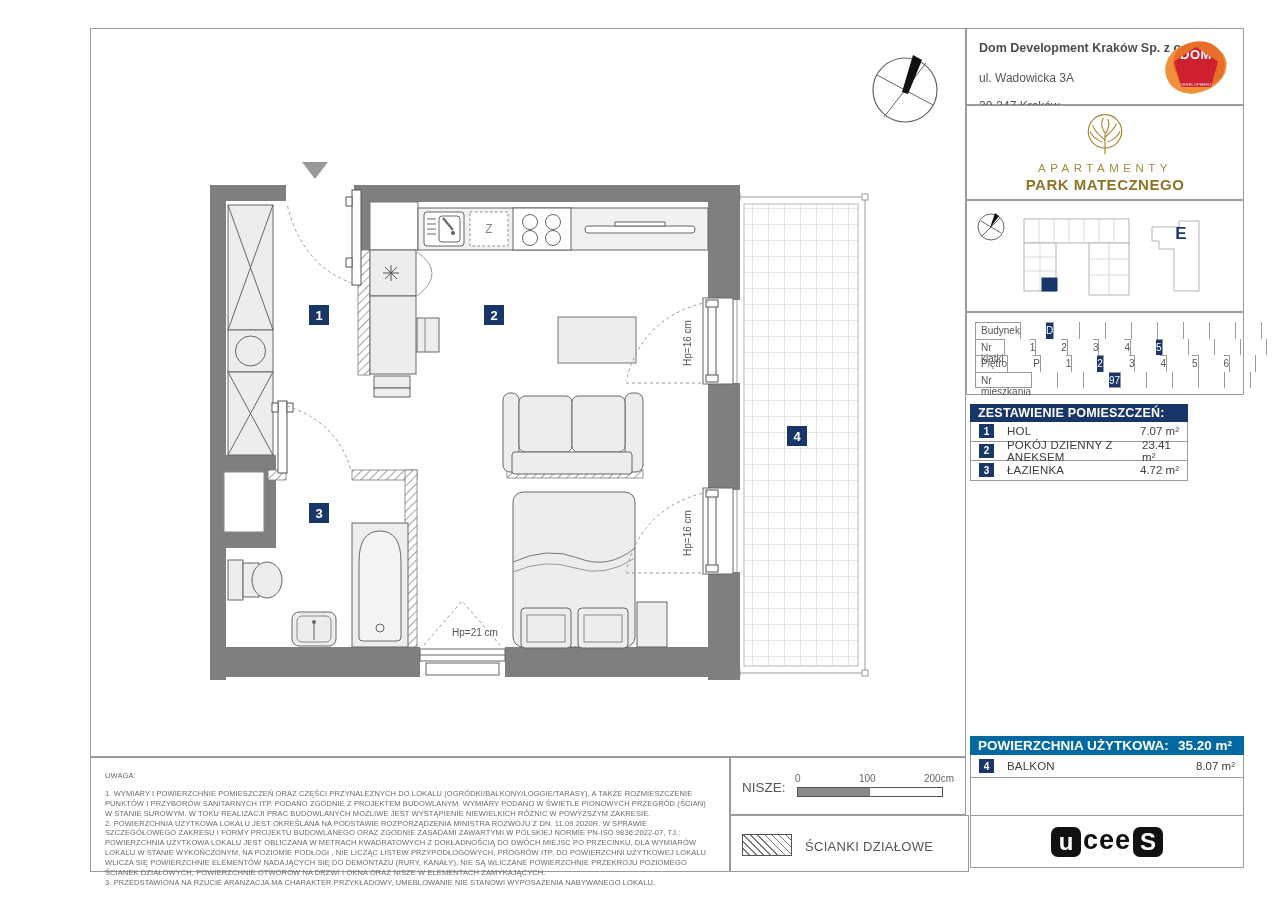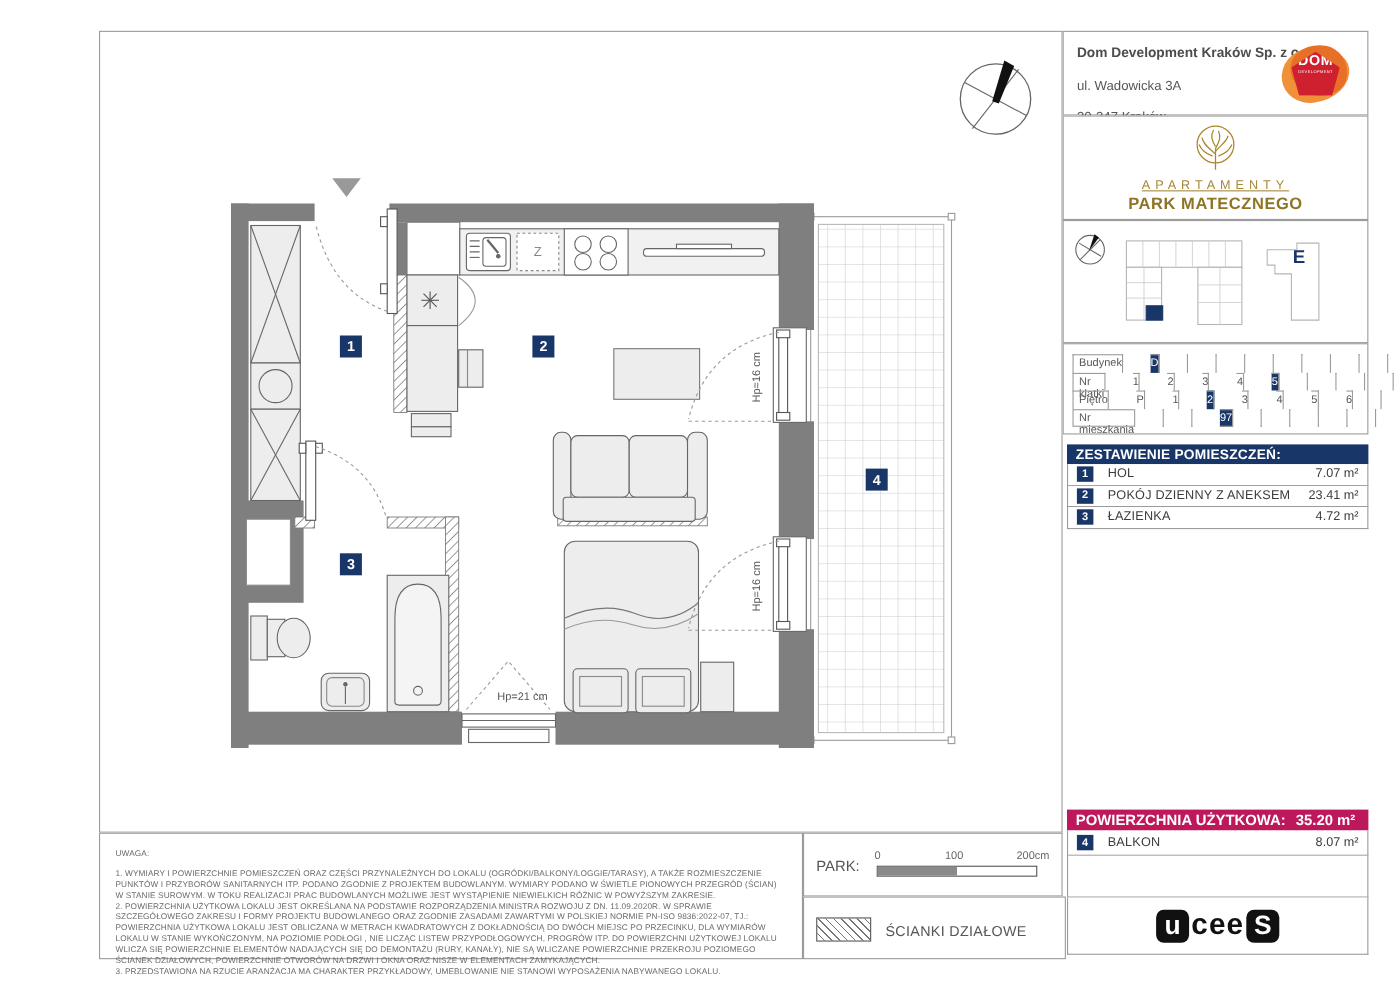--- a/index.html
+++ b/index.html
@@ -12,51 +12,51 @@
   .company { left:966px; top:28px; width:278px; height:77px; padding:11px 12px; }
   .company .cname { font-size:12.5px; font-weight:bold; color:#4d4d4d; line-height:1.4; }
   .company .cline { font-size:12px; color:#565656; line-height:1.4;margin-top:12px; }
   .domlogo { position:absolute; right:14px; top:12px; width:66px; height:54px; }
   .domlogo .blob { position:absolute; left:2px; top:2px; width:62px; height:50px;
      background:#f0913a; border-radius:46% 54% 58% 42% / 52% 46% 54% 48%; transform:rotate(-7deg); }
   .domlogo .blob2 { position:absolute; left:10px; top:0px; width:52px; height:46px;
      background:#e86f28; border-radius:55% 45% 50% 50% / 48% 55% 45% 52%; transform:rotate(9deg); }
   .domlogo .pent { position:absolute; left:11px; top:6px; width:44px; height:40px; background:#cf2030;
      clip-path:polygon(50% 0,100% 36%,84% 100%,16% 100%,0 36%); display:flex; flex-direction:column;
-     align-items:center; justify-content:flex-start; }
+     align-items:center; justify-content:space-between; }
   .domlogo .pent .t1 { color:#fff; font-weight:bold; font-size:13px; letter-spacing:.5px; }
   .domlogo .pent .t2 { color:#fff; font-size:3.6px; letter-spacing:.4px; margin-top:1px; }
 
   .brand { left:966px; top:105px; width:278px; height:95px; text-align:center; padding-top:6px; }
-  .brand .ap { font-size:11.5px; letter-spacing:4.5px; color:#a5893d; margin-top:2px;text-decoration:underline; }
+  .brand .ap { font-size:11.5px; letter-spacing:4.5px; color:#a5893d; margin-top:2px; }
   .brand .pm { font-size:15px; font-weight:bold; letter-spacing:.5px; color:#8f7426; margin-top:2px; }
 
   .sitebox { left:966px; top:200px; width:278px; height:112px; }
 
   .tablebox { left:966px; top:312px; width:278px; height:83px; padding:9px 7px 0 8px; }
   .ut-row { display:flex; height:16.5px;gap:25px; }
   .ut-label { width:86px; border:1px solid #9b9b9b; border-bottom:none; font-size:10px; color:#565656;
               padding:2px 0 0 5px; }
   .ut-row:last-child .ut-label, .ut-row:last-child .ut-cell { border-bottom:1px solid #9b9b9b; }
   .ut-cell { width:14.7px; border:1px solid #9b9b9b; border-left:none; border-bottom:none; font-size:10px;
              color:#565656; text-align:center; padding-top:2px; }
   .ut-cell.sel { background:#183668; color:#fff; }
 
-  .roomsbox { position:absolute; left:970px; top:404px; width:274px;text-align:right; }
+  .roomsbox { position:absolute; left:970px; top:404px; width:218px; }
   .navybar { background:#183668; color:#fff; font-weight:bold; font-size:12.5px; height:18px;
              display:flex; align-items:center; padding-left:8px; letter-spacing:.2px; }
   .room-row { display:flex; align-items:center; height:19.5px; border:1px solid #9b9b9b; border-top:none;
               background:#fff; padding:0 8px 0 8px; }
   .rbadge { width:15px; height:14px; background:#183668; color:#fff; font-size:10px; font-weight:bold;
             display:flex; align-items:center; justify-content:center; flex:0 0 auto; }
   .rname { font-size:11.5px; color:#3d3d3d; margin-left:13px; letter-spacing:.2px; }
   .rarea { font-size:11.5px; color:#3d3d3d; margin-left:auto; }
 
   .areabox { position:absolute; left:970px; top:736px; width:274px; }
-  .areabar { background:#be185d; color:#fff; height:19px; display:flex; align-items:center;
+  .areabar { background:#0369a1; color:#fff; height:19px; display:flex; align-items:center;
              font-weight:bold; font-size:13.5px; padding:0 12px 0 8px; }
   .areabar .aval { margin-left:auto; }
   .balkrow { display:flex; align-items:center; height:23px; border:1px solid #9b9b9b; border-top:none;
              padding:0 8px; background:#fff; }
   .emptyrow { height:38px; border:1px solid #9b9b9b; border-top:none; background:#fff; }
   .logorow { height:52px; border:1px solid #9b9b9b; border-top:none; background:#fff;
              display:flex; align-items:center; justify-content:center; }
   .ucees { display:flex; align-items:center; font-weight:bold; }
   .ucees .ub { background:#111; color:#fff; border-radius:7px; width:30px; height:30px; font-size:24px;
                display:flex; align-items:center; justify-content:center; }
@@ -460,21 +460,21 @@
   </div>
 
   <div class="box notesbox">
     <p class="ntitle">UWAGA:</p>
     <p>1. WYMIARY I POWIERZCHNIE POMIESZCZEŃ ORAZ CZĘŚCI PRZYNALEŻNYCH DO LOKALU (OGRÓDKI/BALKONY/LOGGIE/TARASY), A TAKŻE ROZMIESZCZENIE PUNKTÓW I PRZYBORÓW SANITARNYCH ITP. PODANO ZGODNIE Z PROJEKTEM BUDOWLANYM. WYMIARY PODANO W ŚWIETLE PIONOWYCH PRZEGRÓD (ŚCIAN) W STANIE SUROWYM. W TOKU REALIZACJI PRAC BUDOWLANYCH MOŻLIWE JEST WYSTĄPIENIE NIEWIELKICH RÓŻNIC W POWYŻSZYM ZAKRESIE.</p>
     <p>2. POWIERZCHNIA UŻYTKOWA LOKALU JEST OKREŚLANA NA PODSTAWIE ROZPORZĄDZENIA MINISTRA ROZWOJU Z DN. 11.09.2020R. W SPRAWIE SZCZEGÓŁOWEGO ZAKRESU I FORMY PROJEKTU BUDOWLANEGO ORAZ ZGODNIE ZASADAMI ZAWARTYMI W POLSKIEJ NORMIE PN-ISO 9836:2022-07, TJ.: POWIERZCHNIA UŻYTKOWA LOKALU JEST OBLICZANA W METRACH KWADRATOWYCH Z DOKŁADNOŚCIĄ DO DWÓCH MIEJSC PO PRZECINKU, DLA WYMIARÓW LOKALU W STANIE WYKOŃCZONYM, NA POZIOMIE PODŁOGI , NIE LICZĄC LISTEW PRZYPODŁOGOWYCH, PROGRÓW ITP. DO POWIERZCHNI UŻYTKOWEJ LOKALU WLICZA SIĘ POWIERZCHNIE ELEMENTÓW NADAJĄCYCH SIĘ DO DEMONTAŻU (RURY, KANAŁY), NIE SĄ WLICZANE POWIERZCHNIE PRZEKROJU POZIOMEGO ŚCIANEK DZIAŁOWYCH, POWIERZCHNIE OTWORÓW NA DRZWI I OKNA ORAZ NISZE W ELEMENTACH ZAMYKAJĄCYCH.</p>
     <p>3. PRZEDSTAWIONA NA RZUCIE ARANŻACJA MA CHARAKTER PRZYKŁADOWY, UMEBLOWANIE NIE STANOWI WYPOSAŻENIA NABYWANEGO LOKALU.</p>
   </div>
 
   <div class="box scalebox">
-    <div class="scalelabel">PARK:</div>
+    <div class="scalelabel">NISZE:</div>
     <div class="tick t0">0</div>
     <div class="tick t100">100</div>
     <div class="tick t200">200cm</div>
     <div class="scalebar">
       <div class="half"></div>
     </div>
   </div>
 
   <div class="box legendbox">
     <div class="hatchswatch"></div>

